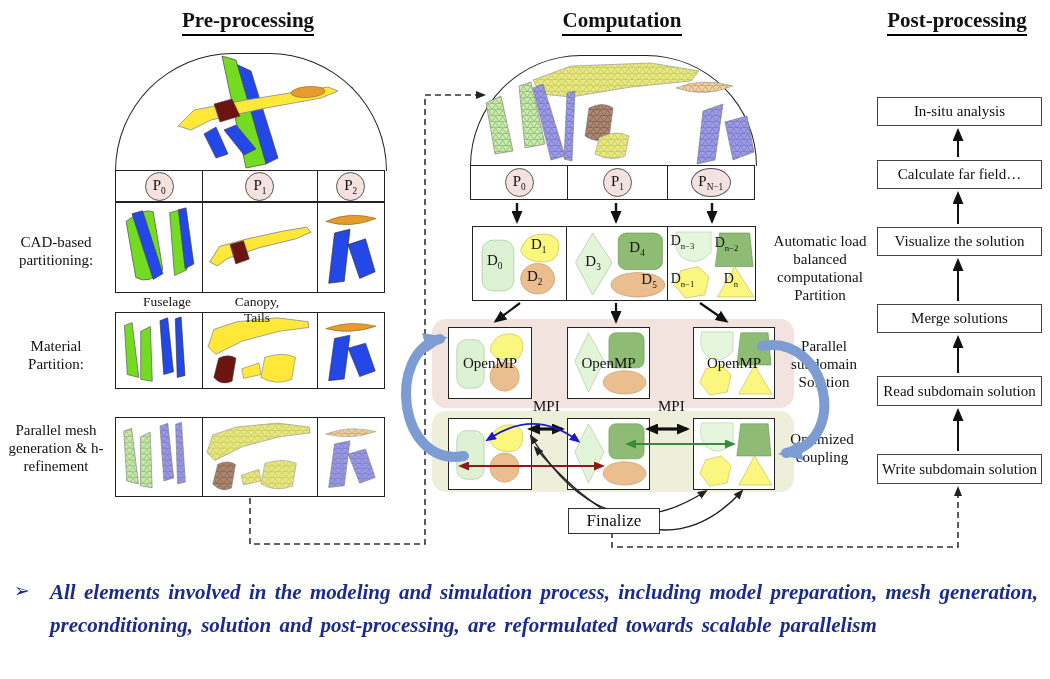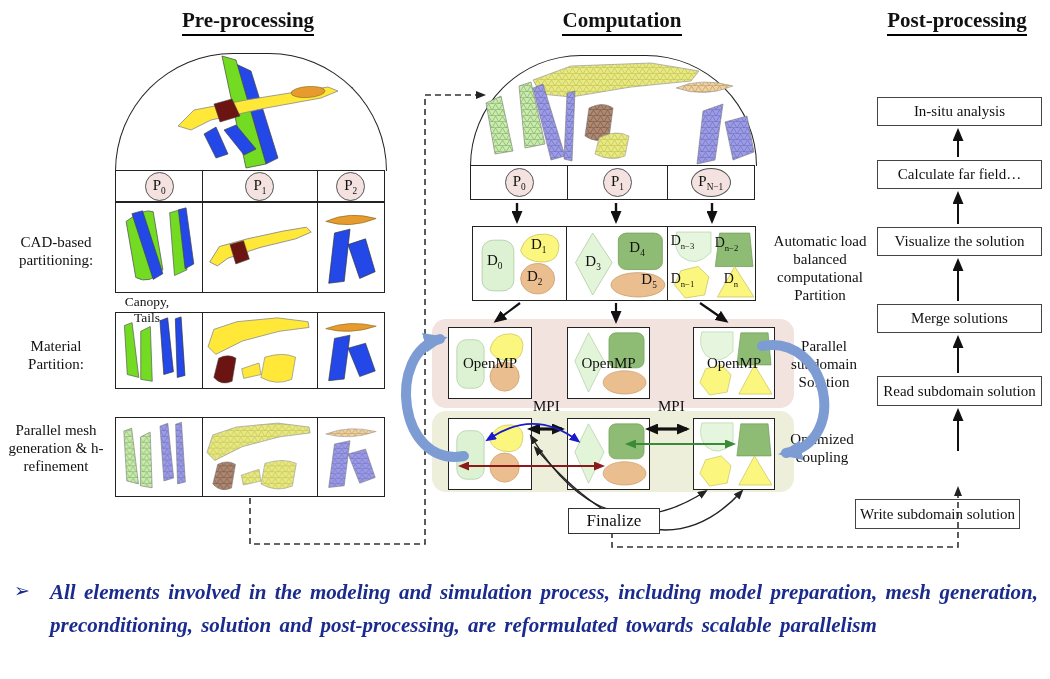--- a/index.html
+++ b/index.html
@@ -86,20 +86,21 @@
       </svg>
     </div>
   <div class="cell" style="width:67px;">
       <svg width="65" height="88" viewBox="0 0 67 91">
         <use href="#sym-tails"></use>
       </svg>
     </div>
 </div>
 
 <div class="abs caps" style="left:112px;top:294px;width:276px;">
+  <div style="width:110px;">Fuselage</div>
   <div style="width:70px;">Canopy, Tails</div>
 </div>
 
 <div class="abs rowtbl" style="left:115px;top:312px;width:270px;height:77px;">
   <div class="cell" style="width:88px;">
       <svg width="86" height="74" viewBox="0 0 88 77">
         <use href="#sym-wings-m"></use>
       </svg>
     </div>
   <div class="cell" style="width:115px;">
@@ -241,21 +242,21 @@
 
 <div class="abs sidelab" style="left:773px;top:232px;width:94px;">Automatic load balanced computational Partition</div>
 <div class="abs sidelab" style="left:780px;top:337px;width:88px;">Parallel subdomain Solution</div>
 <div class="abs sidelab" style="left:778px;top:430px;width:88px;">Optimized coupling</div>
 
 <div class="postbox" style="left:877px;top:97px;width:163px;height:27px;">In-situ analysis</div>
 <div class="postbox" style="left:877px;top:160px;width:163px;height:27px;">Calculate far field…</div>
 <div class="postbox" style="left:877px;top:227px;width:163px;height:27px;">Visualize the solution</div>
 <div class="postbox" style="left:877px;top:304px;width:163px;height:27px;">Merge solutions</div>
 <div class="postbox" style="left:877px;top:376px;width:163px;height:28px;">Read subdomain solution</div>
-<div class="postbox" style="left:855px;top:454px;width:163px;height:28px;margin-top:45px;">Write subdomain solution</div>
+<div class="postbox" style="left:877px;top:454px;width:163px;height:28px;">Write subdomain solution</div>
 
 <div class="abs foot" style="left:14px;top:576px;width:1024px;">
   <div class="bullet">➢</div>
   <div class="ftext">All elements involved in the modeling and simulation process, including model preparation, mesh generation, preconditioning, solution and post-processing, are reformulated towards scalable parallelism</div>
 </div>
 
 <svg id="overlay" width="1050" height="679" viewBox="0 0 1050 679">
   <defs>
     <marker id="mArr" markerUnits="userSpaceOnUse" markerWidth="10" markerHeight="8" refX="8" refY="4" orient="auto">
         <path d="M0 0 L10 4 L0 8 Z" fill="#222"></path>

